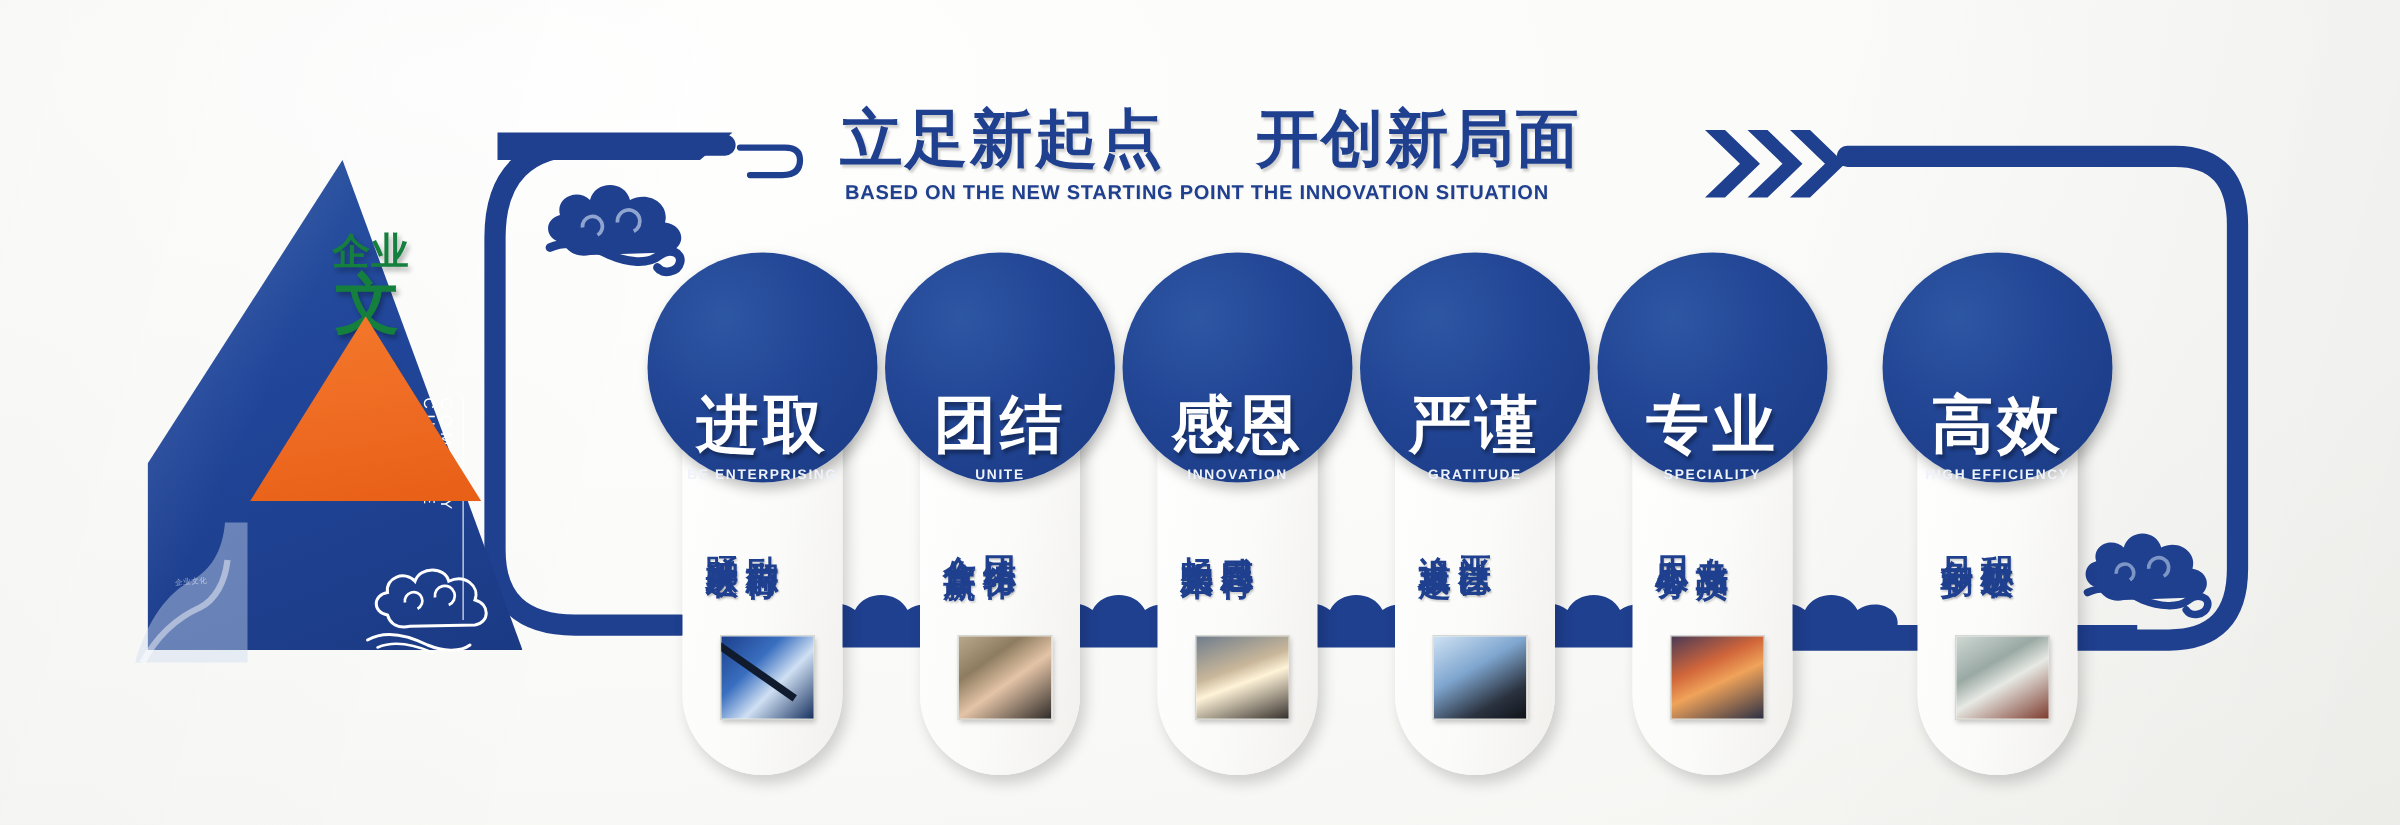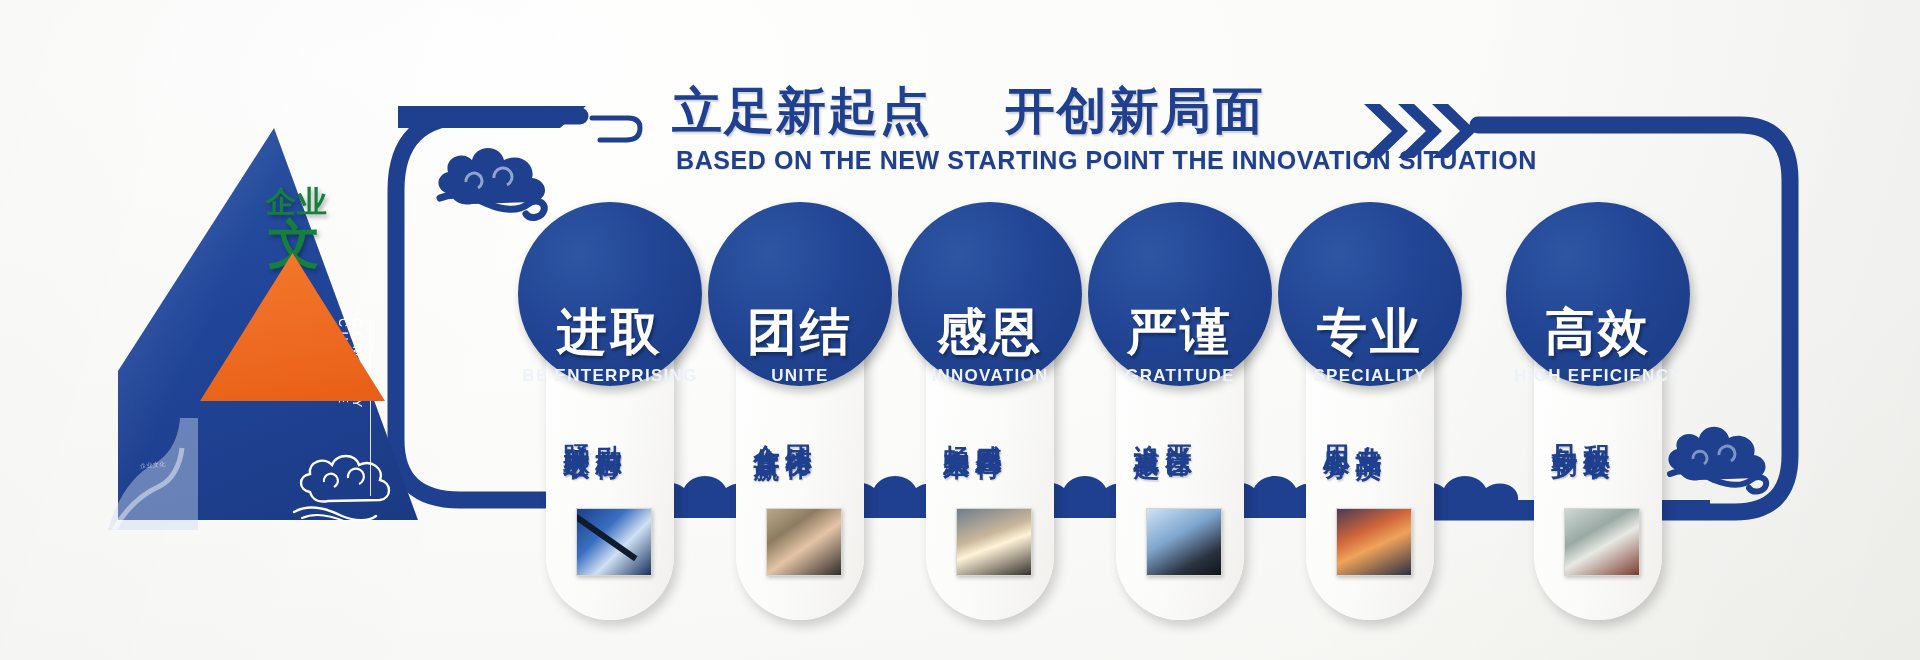--- a/index.html
+++ b/index.html
@@ -100,21 +100,21 @@
     font-weight: 700;
     letter-spacing: 2px;
     font-family: "DejaVu Sans", sans-serif;
     white-space: nowrap;
     text-shadow: 1.5px 2px 2px rgba(0,0,0,.18);
   }
   .headline .gap { display: inline-block; width: 34px; }
   .subline {
     position: absolute; left: 676px; top: 146px;
     color: #1f3f8f;
-    font-size: 25px;
+    font-size: 16px;
     font-weight: 700;
     letter-spacing: .6px;
     white-space: nowrap;
     font-family: "Liberation Sans", sans-serif;
     text-shadow: .5px 1px 1px rgba(0,0,0,.12);
   }
   .chevrons { position: absolute; left: 1362px; top: 100px; width: 120px; height: 62px; }
 
   .header-cloud-left { position: absolute; left: 432px; top: 132px; width: 130px; height: 92px; }
   .frame-cloud-right { position: absolute; left: 1662px; top: 412px; width: 120px; height: 86px; }
@@ -144,21 +144,21 @@
     color: #ffffff;
     font-size: 50px;
     font-weight: 700;
     letter-spacing: 3px;
     line-height: 1;
     font-family: "DejaVu Sans", sans-serif;
     text-shadow: 2px 3px 3px rgba(0,0,0,.33);
   }
   .pill-en {
     color: #eef2fa;
-    font-size: 17px;
+    font-size: 11px;
     font-weight: 700;
     letter-spacing: 1.3px;
     margin-top: 9px;
     white-space: nowrap;
   }
   .pill-slogan {
     position: absolute; left: 18px; top: 192px;
     display: flex; flex-direction: row-reverse;
     gap: 6px;
     z-index: 6;

